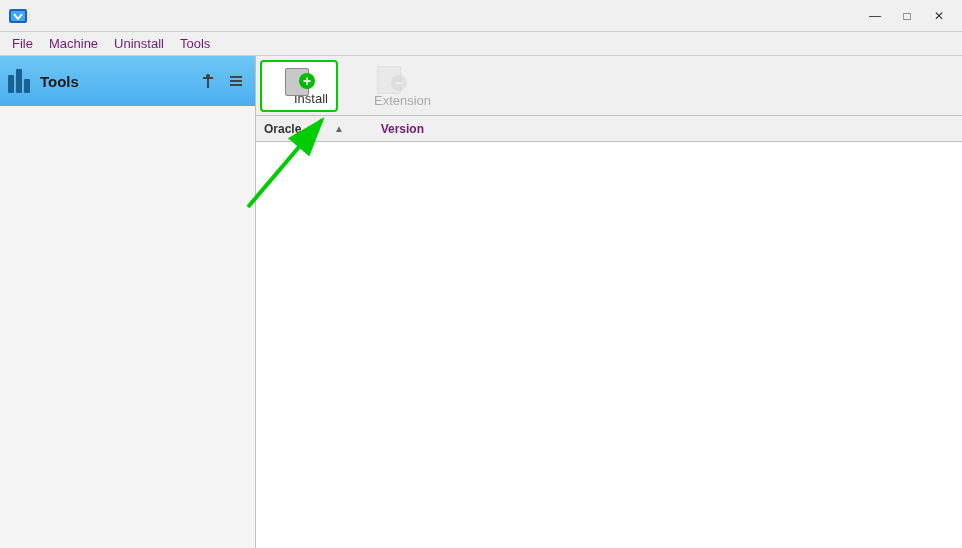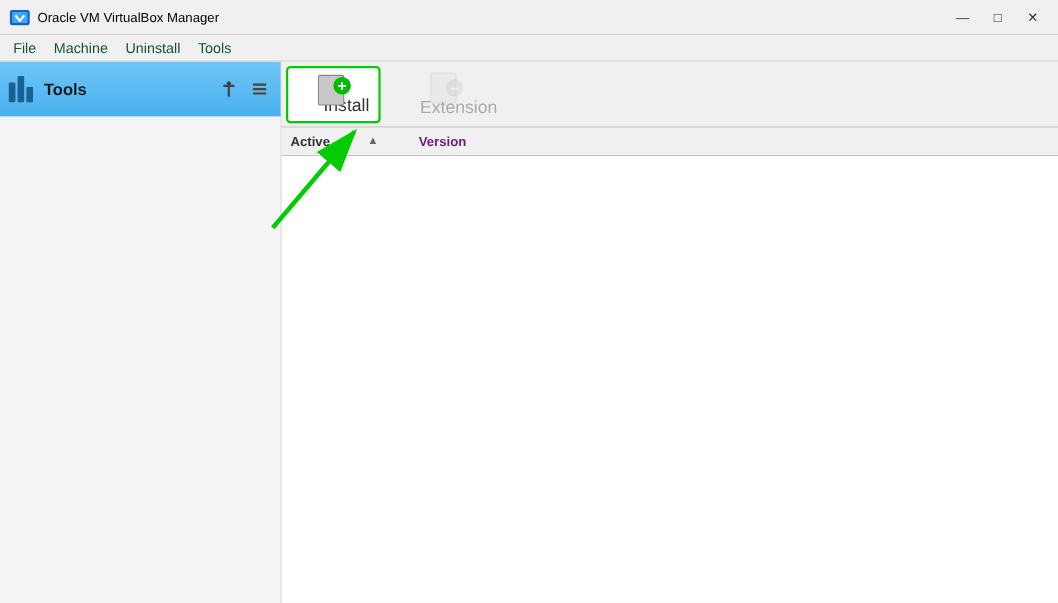--- a/index.html
+++ b/index.html
@@ -61,21 +61,21 @@
       height: 24px;
       display: flex;
       align-items: center;
       padding: 0 4px;
       border-bottom: 1px solid #d0d0d0;
     }
     .menu-item {
       padding: 2px 8px;
       cursor: pointer;
       font-size: 13px;
-      color: #14532d;
+      color: #701a75;
       border-radius: 2px;
     }
 
     
     .main-layout {
       display: flex;
       flex: 1;
       overflow: hidden;
     }
 
@@ -176,21 +176,21 @@
       background: #fff;
     }
     .toolbar-btn-icon {
       width: 32px;
       height: 32px;
       display: flex;
       align-items: center;
       justify-content: center;
     }
     .toolbar-btn-label {
-      font-size: 16px;
+      font-size: 13px;
       color: #333;
       padding-left: 24px;
     }
     .toolbar-btn.disabled .toolbar-btn-icon { opacity: 0.4; }
     .toolbar-btn.disabled .toolbar-btn-label { color: #aaa; }
 
     
     .install-icon {
       position: relative;
       width: 32px;
@@ -328,21 +328,20 @@
 <body>
 
 <div class="title-bar">
   <div class="title-bar-left">
 
     <svg class="title-bar-icon" viewBox="0 0 20 20" xmlns="http://www.w3.org/2000/svg">
       <rect x="1" y="3" width="18" height="14" rx="2" fill="#1565c0"></rect>
       <rect x="3" y="5" width="14" height="10" rx="1" fill="#42a5f5"></rect>
       <path d="M6 8 L10 13 L14 8" stroke="white" stroke-width="2" fill="none" stroke-linejoin="round"></path>
     </svg>
-    <span class="title-bar-text">Oracle VM VirtualBox Manager</span>
   </div>
   <div class="title-bar-controls">
     <button class="title-btn">—</button>
     <button class="title-btn">□</button>
     <button class="title-btn close">✕</button>
   </div>
 </div>
 
 <div class="menu-bar">
   <span class="menu-item">File</span>
@@ -403,21 +402,21 @@
           <div class="minus">−</div>
         </div>
         <span class="toolbar-btn-label">Extension</span>
       </button>
 
     </div>
 
     <div class="content-area">
 
       <div class="column-header">
-        <span class="col-active">Active</span>
+        <span class="col-active">Oracle</span>
         <span class="col-sort-icon">▲</span>
         <span class="col-version">Version</span>
       </div>
 
       <div class="content-list"></div>
 
     </div>
 
   </div>
 </div>

